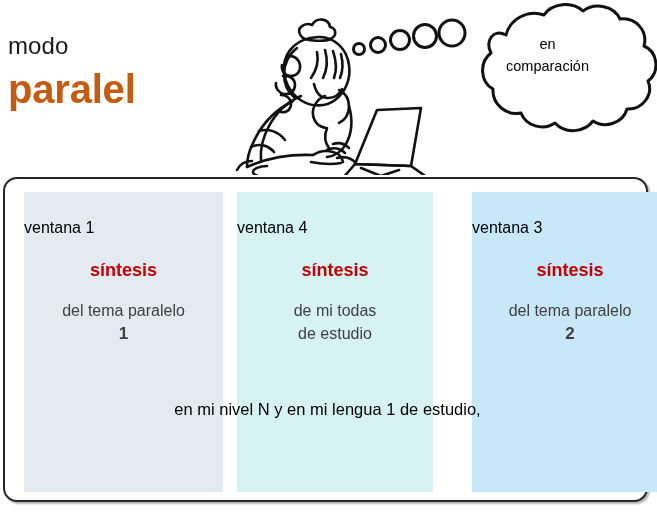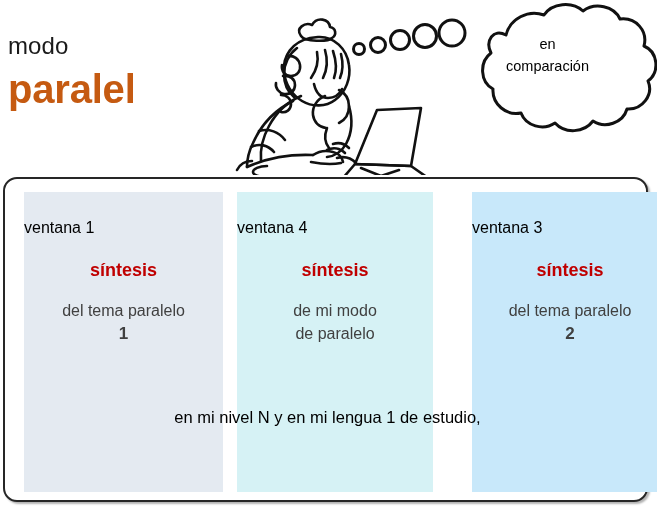--- a/index.html
+++ b/index.html
@@ -124,21 +124,20 @@
   #footer-text {
     position: absolute;
     left: 0;
     top: 215px;
     width: 645px;
     text-align: center;
     font-size: 16.5px;
     color: #000000;
     line-height: 1.85;
     pointer-events: none;
-    margin-top: 8px;
   }
   #footer-line-1, #footer-line-2 { display: block; }
 </style>
 </head>
 <body>
 
 <div id="header-area">
   <div id="label-modo">modo</div>
   <div id="label-paralel">paralel</div>
 </div>
@@ -231,22 +230,22 @@
     <div class="col-desc">
       <span>del tema paralelo</span><br>
       <span class="strong-num">1</span>
     </div>
   </div>
 
   <div class="column" id="column-2">
     <div class="col-window-label">ventana 4</div>
     <div class="col-sintesis">síntesis</div>
     <div class="col-desc">
-      <span>de mi modo</span><br>
-      <span>de paralelo</span>
+      <span>de mi todas</span><br>
+      <span>de estudio</span>
     </div>
   </div>
 
   <div class="column" id="column-3">
     <div class="col-window-label">ventana 3</div>
     <div class="col-sintesis">síntesis</div>
     <div class="col-desc">
       <span>del tema paralelo</span><br>
       <span class="strong-num">2</span>
     </div>

